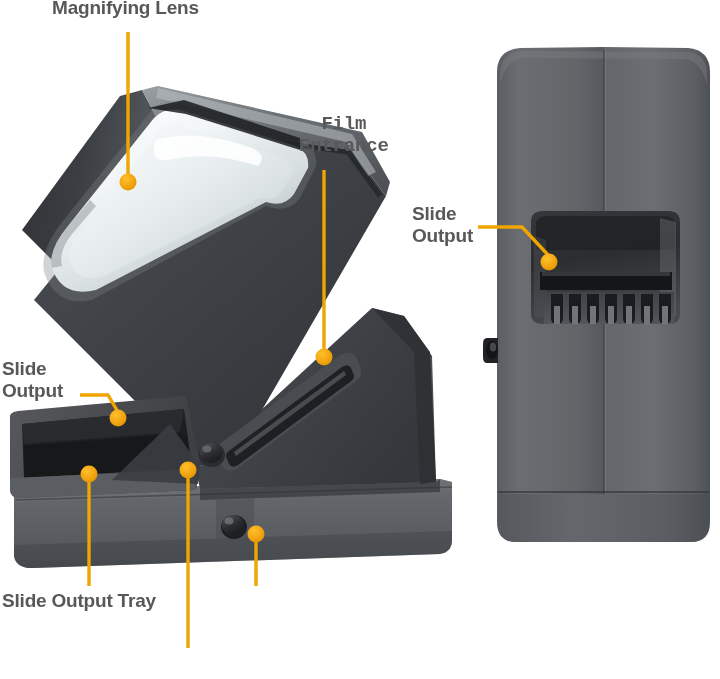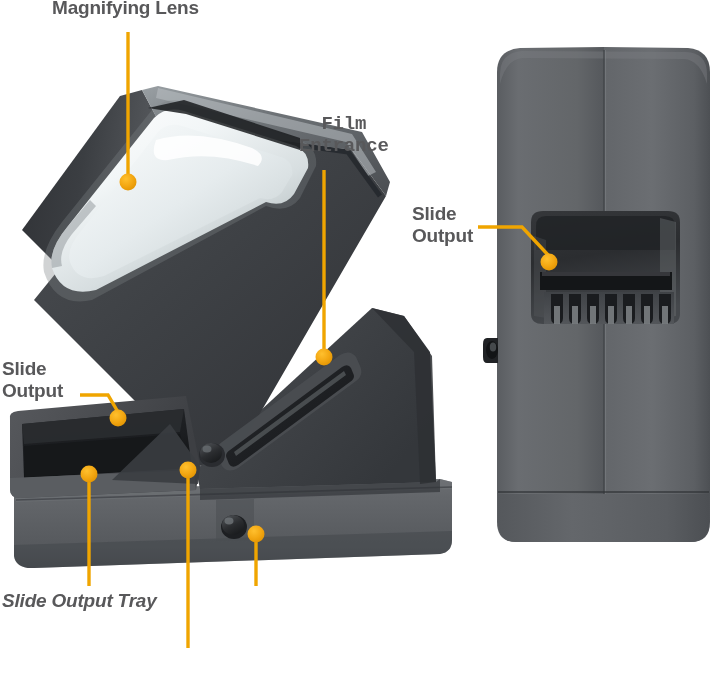--- a/index.html
+++ b/index.html
@@ -21,21 +21,21 @@
     font-size:19px;
     line-height:22px;
     letter-spacing:-0.2px;
     white-space:pre;
     -webkit-font-smoothing:antialiased;
   }
   .lbl-magnifying-lens{left:52px;top:-3px;}
   .lbl-film-entrance{left:299px;top:113px;text-align:center;font-family:Liberation Mono, monospace;}
   .lbl-slide-input{left:412px;top:203px;}
   .lbl-slide-output{left:2px;top:358px;}
-  .lbl-slide-output-tray{left:2px;top:590px;font-style:italic;}
+  .lbl-slide-output-tray{left:2px;top:590px;}
   .lbl-power-button{left:200px;top:590px;}
   .lbl-slide-ejection-button{left:88px;top:651px;}
 </style>
 </head>
 <body>
 
 <div id="stage">
 
   <svg id="art" viewBox="0 0 720 679" xmlns="http://www.w3.org/2000/svg">
     <defs>

